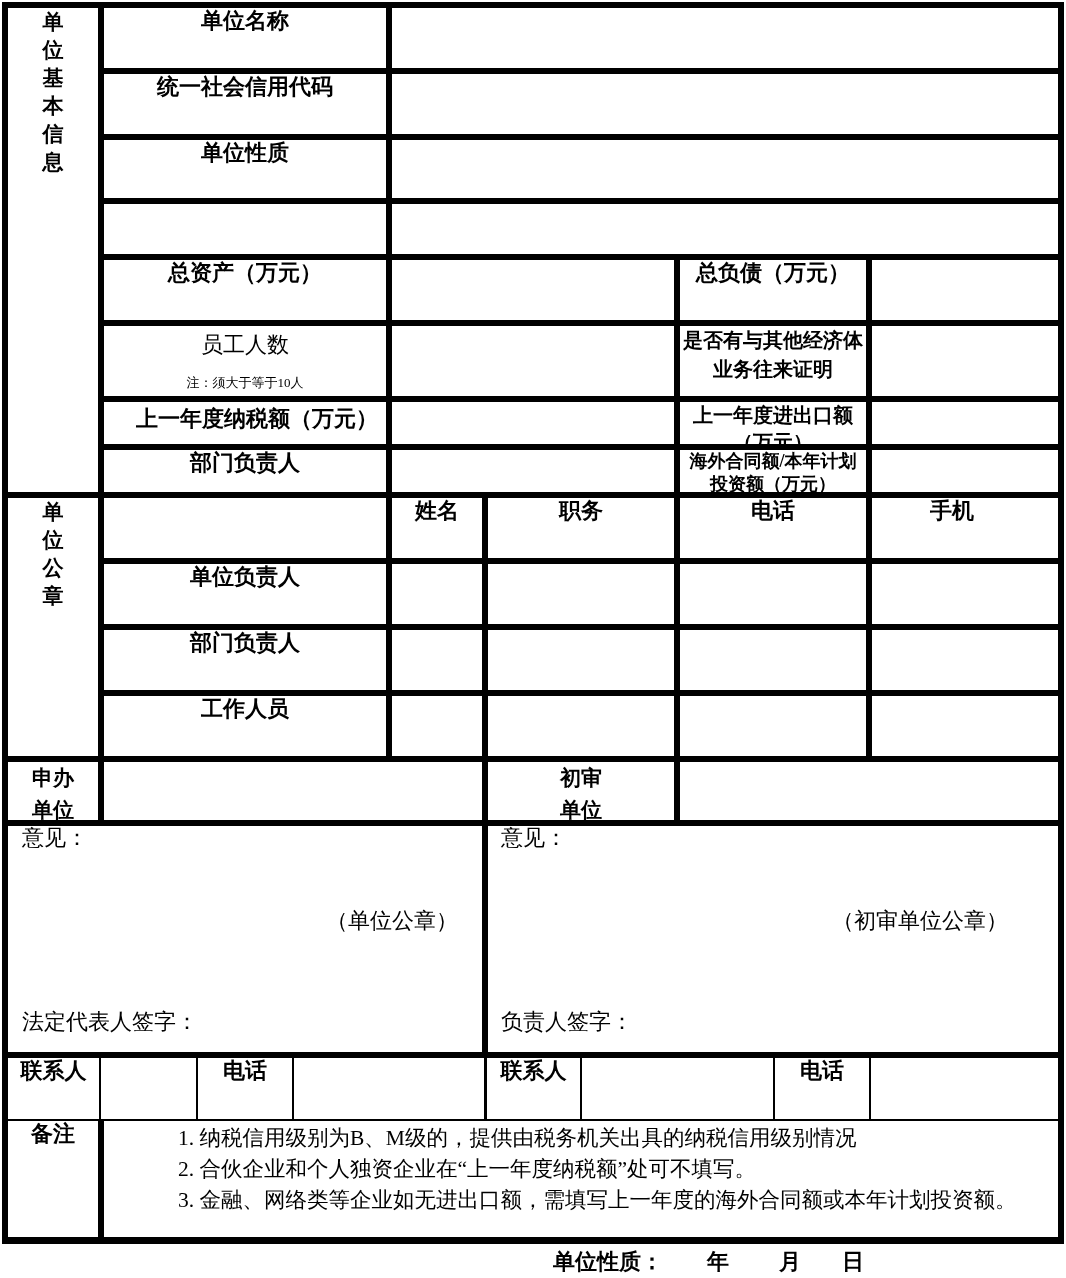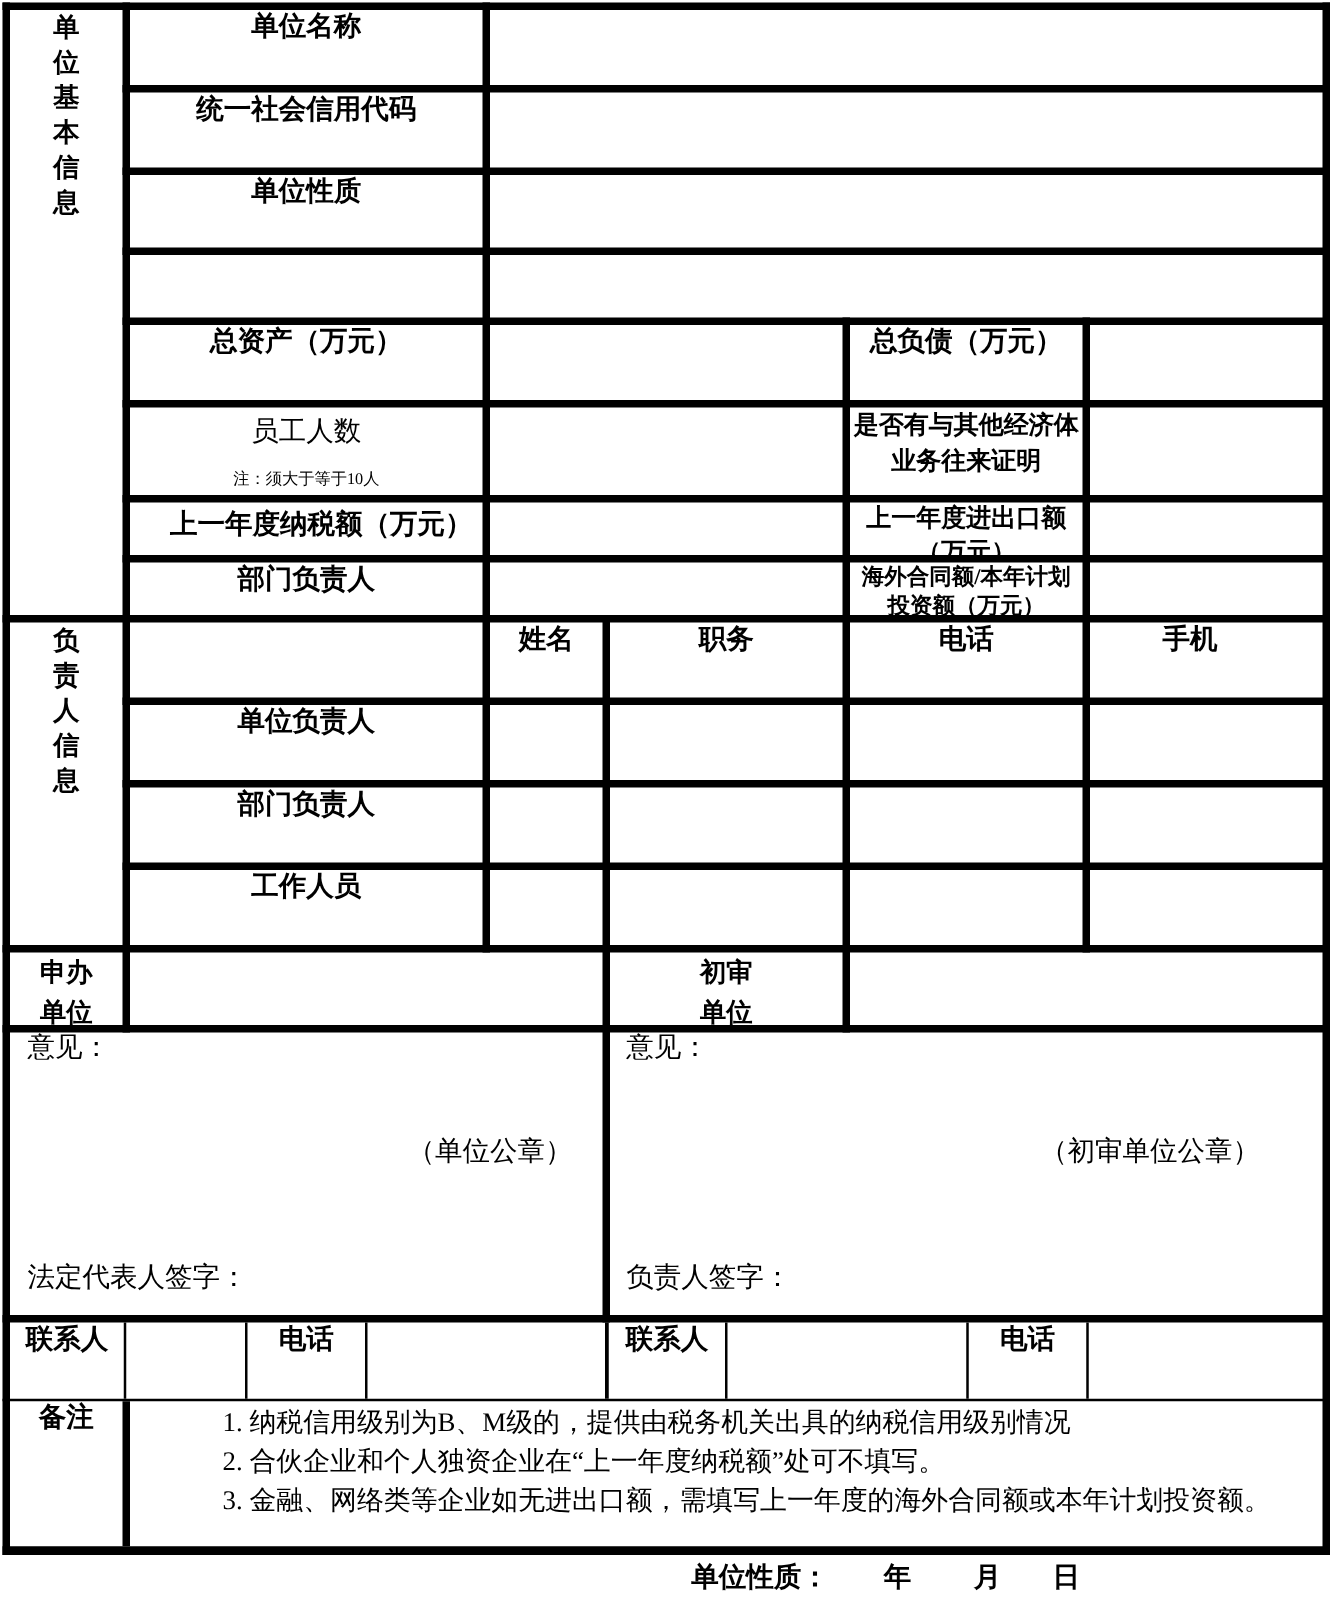--- a/index.html
+++ b/index.html
@@ -160,21 +160,21 @@
   <div class="cell" style="left:104px;top:450px;width:282px;height:42px">
     <span class="one">部门负责人</span>
   </div>
   <div class="cell field" style="left:392px;top:450px;width:282px;height:42px"></div>
   <div class="cell" style="left:680px;top:450px;width:186px;height:42px">
     <div class="wrap18" style="width:176px">海外合同额/本年计划投资额（万元）</div>
   </div>
   <div class="cell field" style="left:872px;top:450px;width:186px;height:42px"></div>
 
   <div class="cell" style="left:8px;top:498px;width:90px;height:258px">
-    <div class="vtext">负责人信息</div>
+    <div class="vtext">单位公章</div>
   </div>
 
   <div class="cell" style="left:104px;top:498px;width:282px;height:60px"></div>
   <div class="cell" style="left:392px;top:498px;width:90px;height:60px">
     <span class="one">姓名</span>
   </div>
   <div class="cell" style="left:488px;top:498px;width:186px;height:60px">
     <span class="one">职务</span>
   </div>
   <div class="cell" style="left:680px;top:498px;width:186px;height:60px">

